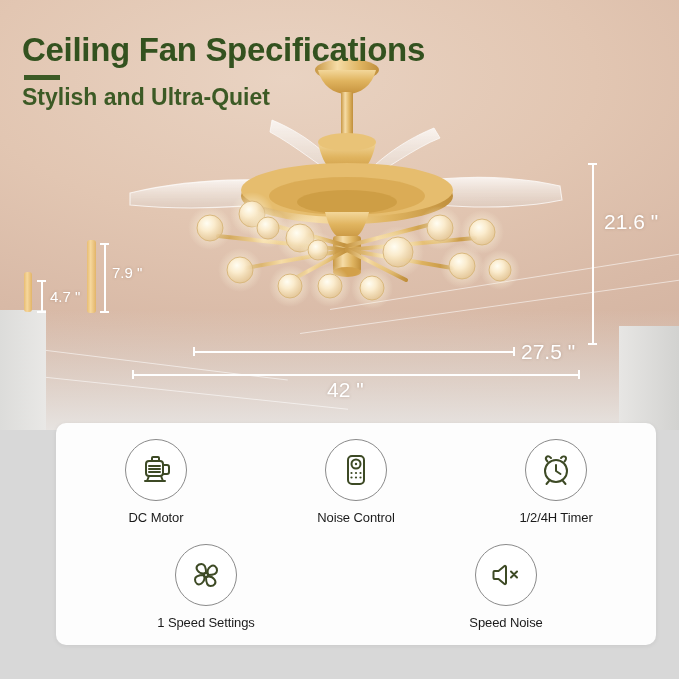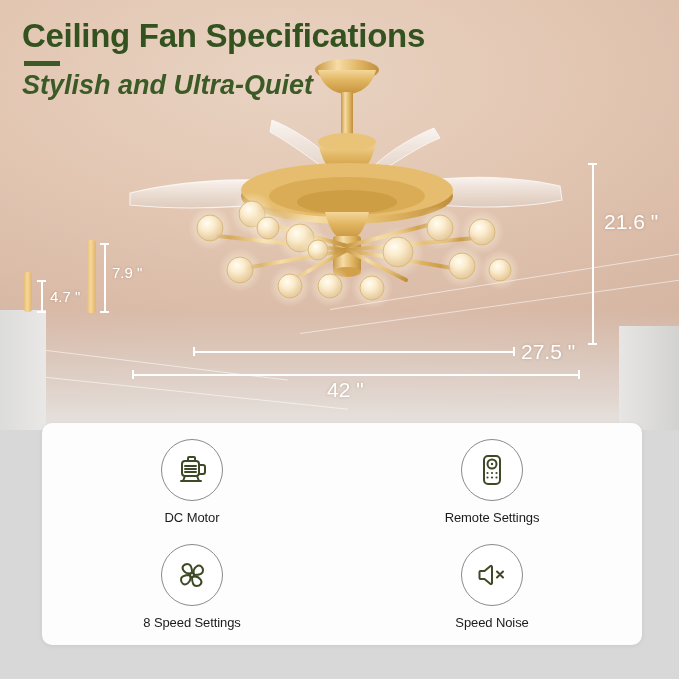--- a/index.html
+++ b/index.html
@@ -33,27 +33,27 @@
   .wall-left {
     position: absolute; left: 0; bottom: 0; width: 46px; height: 120px;
     background: linear-gradient(90deg, #dcdcda 0%, #e9e8e6 100%);
   }
   .wall-right {
     position: absolute; right: 0; bottom: 0; width: 60px; height: 104px;
     background: linear-gradient(270deg, #d2d2d0 0%, #e7e6e4 100%);
   }
 
   
-  .title-wrap { position: absolute; left: 22px; top: 18px; z-index: 8; }
+  .title-wrap { position: absolute; left: 22px; top: 32px; z-index: 8; }
   .title {
     font-size: 33px; font-weight: bold; color: #33521f; letter-spacing: -.3px;
     line-height: 1.08; white-space: nowrap;
   }
   .title-rule { width: 36px; height: 5px; background: #3c5a25; margin: 7px 0 4px 2px; }
-  .subtitle { font-size: 27px; font-weight: bold; color: #3c5a25; white-space: nowrap; font-style: italic; }
+  .subtitle { font-size: 23px; font-weight: bold; color: #3c5a25; white-space: nowrap; }
 
   
   .fan { position: absolute; left: 0; top: 0; width: 679px; height: 430px; }
 
   
   .dim-label {
     position: absolute; color: #ffffff; font-size: 20px; font-weight: normal;
     white-space: nowrap; text-shadow: 0 0 3px rgba(120,90,70,.35);
   }
   .dim-label.small { font-size: 15px; }
@@ -63,21 +63,21 @@
   .hline { height: 2px; }
   .cap-h { position: absolute; background: #ffffff; width: 2px; height: 9px; }
   .cap-v { position: absolute; background: #ffffff; height: 2px; width: 9px; }
   .rod {
     position: absolute; border-radius: 3px;
     background: linear-gradient(90deg, #e8bd73 0%, #f6d79c 40%, #e2b468 100%);
   }
 
   
   .panel {
-    position: absolute; left: 42px; top: 423px; width: 600px; height: 222px;
+    position: absolute; left: 56px; top: 423px; width: 600px; height: 222px;
     background: #fdfdfd; border-radius: 10px;
     box-shadow: 0 1px 5px rgba(0,0,0,.07);
     display: flex; flex-direction: column; justify-content: center;
     padding: 6px 0;
   }
   .frow { display: flex; flex: 1; align-items: center; }
   .fcell {
     flex: 1; display: flex; flex-direction: column; align-items: center; justify-content: center;
   }
   .circle {
@@ -261,38 +261,50 @@
             <circle cx="17" cy="11" r="4.5"></circle>
             <circle cx="17" cy="11" r="1.2" fill="#3d4a25" stroke="none"></circle>
             <circle cx="12.5" cy="20" r="1.1" fill="#3d4a25" stroke="none"></circle>
             <circle cx="17" cy="20" r="1.1" fill="#3d4a25" stroke="none"></circle>
             <circle cx="21.5" cy="20" r="1.1" fill="#3d4a25" stroke="none"></circle>
             <circle cx="12.5" cy="24.5" r="1.1" fill="#3d4a25" stroke="none"></circle>
             <circle cx="17" cy="24.5" r="1.1" fill="#3d4a25" stroke="none"></circle>
             <circle cx="21.5" cy="24.5" r="1.1" fill="#3d4a25" stroke="none"></circle>
           </svg>
         </div>
-        <div class="flabel">Remote Settings</div>
-      </div>
-
+        <div class="flabel">Noise Control</div>
+      </div>
+
+      <div class="fcell">
+        <div class="circle">
+          <svg width="34" height="34" viewBox="0 0 34 34" fill="none" stroke="#3d4a25" stroke-width="2" stroke-linecap="round" stroke-linejoin="round">
+            <circle cx="17" cy="18" r="11"></circle>
+            <path d="M17 12v6l4.5 3"></path>
+            <path d="M8.5 8.5C7 7 6.5 5 7.5 4s3-.5 4.5 1"></path>
+            <path d="M25.5 8.5C27 7 27.5 5 26.5 4s-3-.5-4.5 1"></path>
+            <path d="M10 28l-2.5 3M24 28l2.5 3"></path>
+          </svg>
+        </div>
+        <div class="flabel">1/2/4H Timer</div>
+      </div>
     </div>
 
     <div class="frow">
 
       <div class="fcell">
         <div class="circle">
           <svg width="34" height="34" viewBox="0 0 34 34" fill="none" stroke="#3d4a25" stroke-width="2" stroke-linecap="round" stroke-linejoin="round">
             <path d="M17 15c0-5-1-9-4.5-9S6 9 8.5 12.5c1.8 2.5 5 3.5 8.5 2.5z"></path>
             <path d="M19 17c5 0 9-1 9-4.5S25 6 21.5 8.5C19 10.3 18 13.5 19 17z"></path>
             <path d="M17 19c0 5 1 9 4.5 9s6.5-3 4-6.5c-1.8-2.5-5-3.5-8.5-2.5z"></path>
             <path d="M15 17c-5 0-9 1-9 4.5S9 28 12.5 25.5C15 23.7 16 20.5 15 17z"></path>
             <circle cx="17" cy="17" r="2"></circle>
           </svg>
         </div>
-        <div class="flabel">8 Speed Settings</div>
+        <div class="flabel">1 Speed Settings</div>
       </div>
 
 
 
       <div class="fcell">
         <div class="circle">
           <svg width="34" height="34" viewBox="0 0 34 34" fill="none" stroke="#3d4a25" stroke-width="2" stroke-linecap="round" stroke-linejoin="round">
             <path d="M15.5 8L9.5 13H5.5a1 1 0 00-1 1v6a1 1 0 001 1h4l6 5a1 1 0 001.5-.9V8.9A1 1 0 0015.5 8z"></path>
             <path d="M22 13.5l6 6M28 13.5l-6 6"></path>
           </svg>

